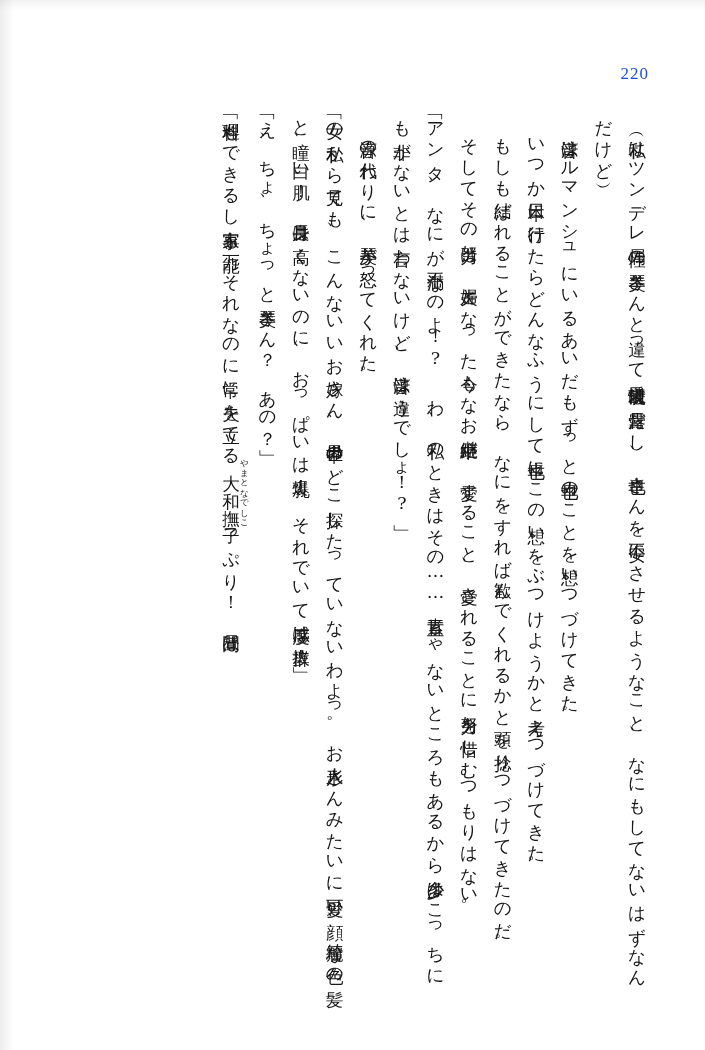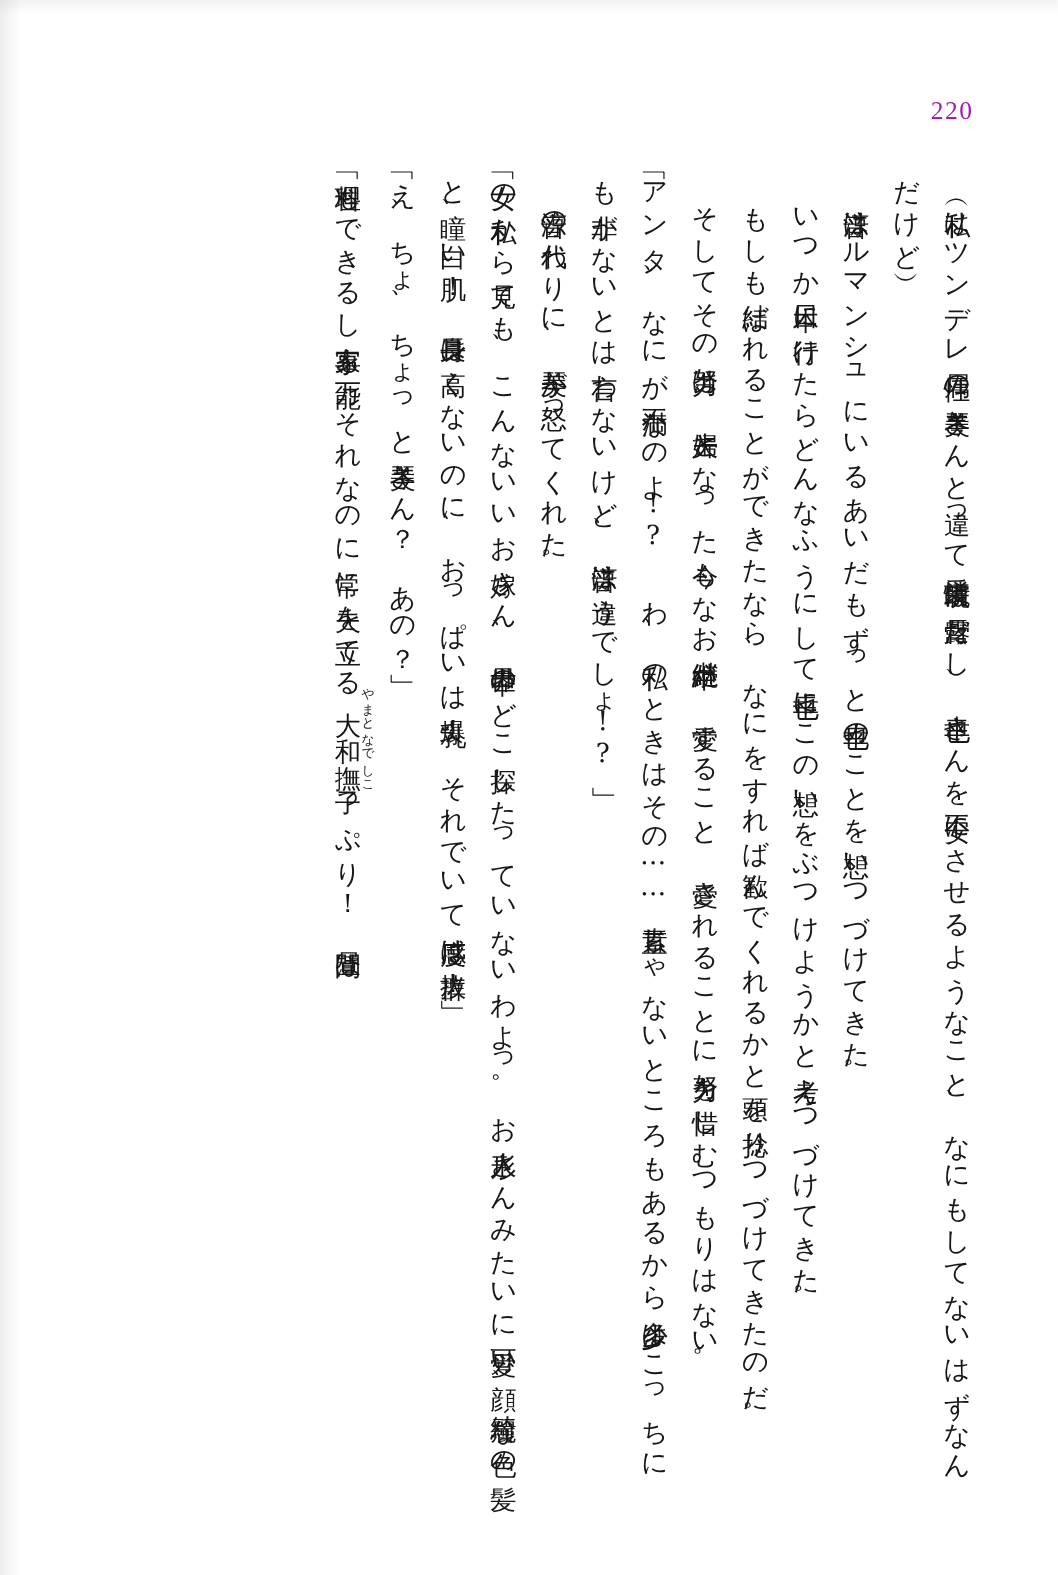--- a/index.html
+++ b/index.html
@@ -20,21 +20,21 @@
     height: 1050px;
     background: #ffffff;
   }
   .page-number {
     position: absolute;
     top: 64px;
     right: 56px;
     font-family: "Liberation Serif", "DejaVu Serif", serif;
     font-size: 17px;
     letter-spacing: 1px;
-    color: #a21caf;
+    color: #1d4ed8;
   }
   .text-block {
     position: absolute;
     top: 108px;
     right: 52px;
     left: 56px;
     height: 870px;
     writing-mode: vertical-rl;
     -webkit-writing-mode: vertical-rl;
     text-orientation: upright;

